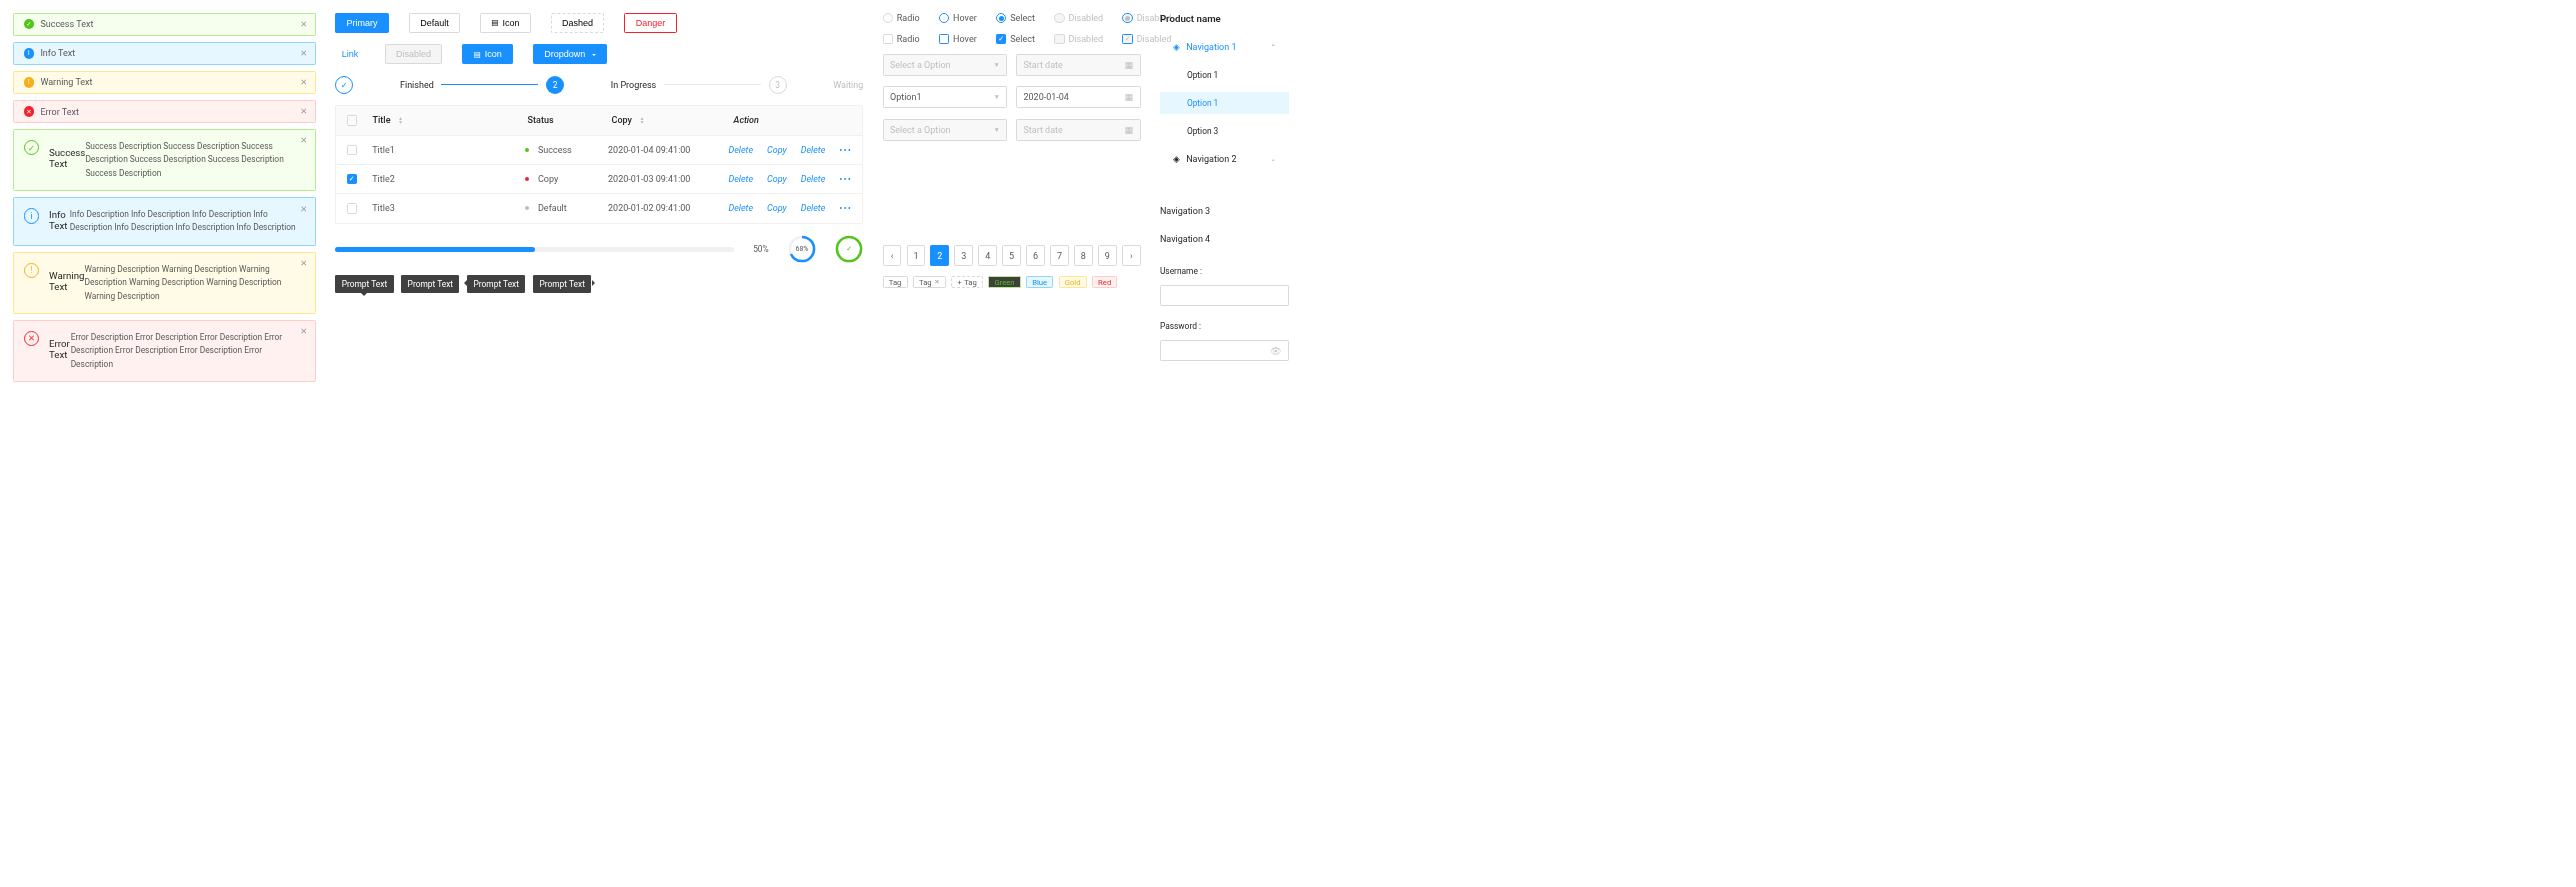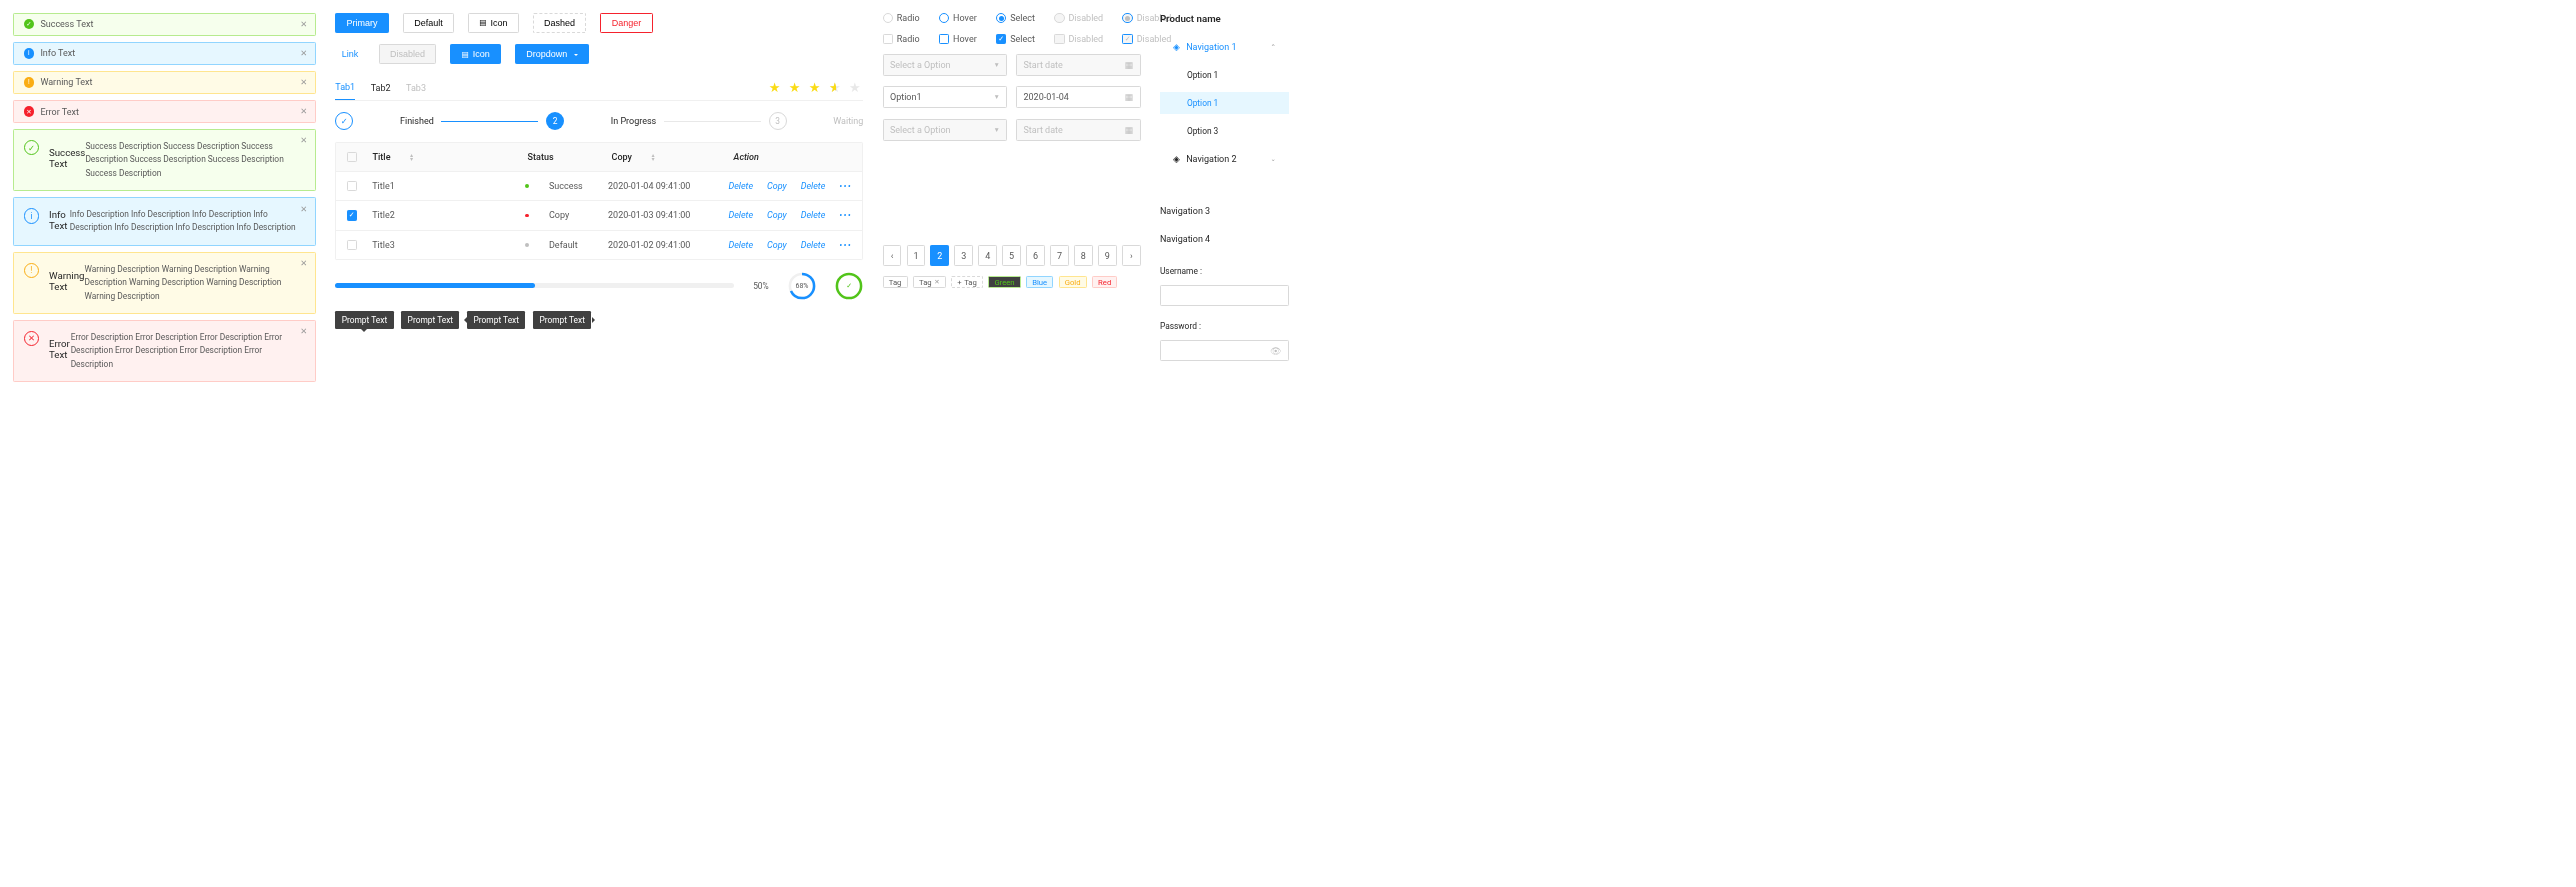--- a/index.html
+++ b/index.html
@@ -25,21 +25,21 @@
 .alert-desc { padding: 9.7px 9.7px 9.7px 35px; position: relative; }
 .alert-desc .bigicon { position: absolute; left: 9.7px; top: 9.7px; width: 15.5px; height: 15.5px; border: 1.3px solid; border-radius: 50%; display: flex; align-items: center; justify-content: center; font-size: 8.4px; }
 .alert-desc.alert-success .bigicon { border-color: #52c41a; color: #52c41a; }
 .alert-desc.alert-info .bigicon { border-color: #1890ff; color: #1890ff; }
 .alert-desc.alert-warning .bigicon { border-color: #faad14; color: #faad14; }
 .alert-desc.alert-error .bigicon { border-color: #f5222d; color: #f5222d; }
 .alert-desc .title { font-size: 9.7px; color: #262626; margin-bottom: 3.9px; }
 .alert-desc .desc { font-size: 8.4px; color: #595959; line-height: 1.6; }
 
 
-.btn-row { display: flex; gap: 14px; flex-wrap: wrap; }
+.btn-row { display: flex; gap: 20px; flex-wrap: wrap; }
 .btn { padding: 3.9px 10.3px; border: 0.6px solid #d9d9d9; border-radius: 1.3px; background: #fff; cursor: pointer; font-size: 9px; display: inline-flex; align-items: center; gap: 3.9px; }
 .btn-primary { background: #1890ff; color: #fff; border-color: #1890ff; }
 .btn-dashed { border-style: dashed; }
 .btn-danger { color: #f5222d; border-color: #f5222d; }
 .btn-link { border: none; color: #1890ff; padding: 3.9px 6.4px; }
 .btn-disabled { color: #bfbfbf; background: #f5f5f5; cursor: not-allowed; }
 .btn-icon { font-size: 7.7px; }
 .btn-down::after { content: ''; display: inline-block; border: 2.6px solid transparent; border-top-color: #fff; margin-left: 2.6px; margin-top: 2.6px; }
 
 
@@ -58,21 +58,21 @@
 .step-wait { border: 0.6px solid #d9d9d9; color: #bfbfbf; }
 .step-line { flex: 1; height: 0.6px; background: #1890ff; min-width: 19.3px; }
 .step-line.wait { background: #e8e8e8; }
 .step-label { color: #262626; margin-left: 39px; }
 .step-label.wait { color: #bfbfbf; }
 
 
 .table { border: 0.6px solid #f0f0f0; border-radius: 1.3px; }
 .thead { background: #fafafa; display: flex; padding: 9px 10.3px; font-weight: 500; color: #262626; align-items: center; }
 .trow { display: flex; padding: 9px 10.3px; border-top: 0.6px solid #f0f0f0; align-items: center; }
-.tcell { display: flex; align-items: center; gap: 16px; }
+.tcell { display: flex; align-items: center; gap: 5px; }
 .c-chk { width: 26px; }
 .c-title { width: 155px; }
 .c-status { width: 84px; }
 .c-time { width: 122px; }
 .c-action { flex: 1; display: flex; gap: 14px; font-style: italic; }
 .c-action a { color: #1890ff; cursor: pointer; }
 .dots { color: #1890ff; letter-spacing: 1.3px; cursor: pointer; }
 .chk { width: 10.3px; height: 10.3px; border: 0.6px solid #d9d9d9; border-radius: 1.3px; display: inline-flex; align-items: center; justify-content: center; cursor: pointer; }
 .chk.checked { background: #1890ff; border-color: #1890ff; color: #fff; font-size: 7px; }
 .stat-dot { width: 3.9px; height: 3.9px; border-radius: 50%; display: inline-block; margin-right: 3.9px; }
@@ -221,26 +221,20 @@
     <button class="btn btn-disabled">Disabled</button>
     <button class="btn btn-primary">
         <span class="btn-icon">▤</span>
         <span>Icon</span>
       </button>
     <button class="btn btn-primary btn-down">
         <span>Dropdown</span>
       </button>
   </div>
 
-  <div class="tabs">
-    <div class="tab active">Tab1</div>
-    <div class="tab">Tab2</div>
-    <div class="tab disabled">Tab3</div>
-    <div class="rate">★ ★ ★ <span style="position:relative;display:inline-block;"><span class="empty">★</span><span style="position:absolute;left:0;width:50%;overflow:hidden;">★</span></span> <span class="empty">★</span></div>
-  </div>
 
   <div class="steps">
     <div class="step-circle step-done">✓</div>
     <div class="step-label">Finished</div>
     <div class="step-line"></div>
     <div class="step-circle step-active">2</div>
     <div class="step-label">In Progress</div>
     <div class="step-line wait"></div>
     <div class="step-circle step-wait">3</div>
     <div class="step-label wait">Waiting</div>

